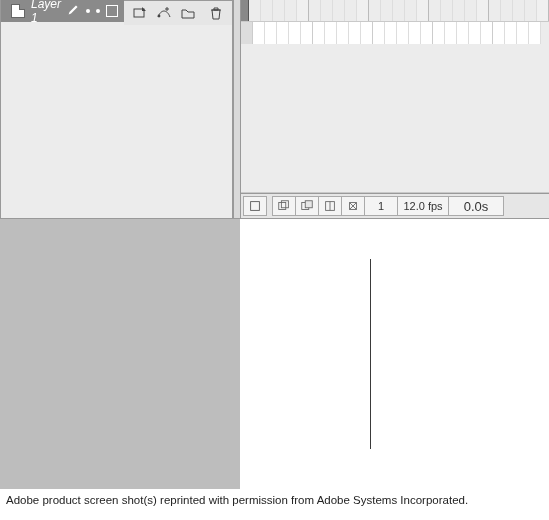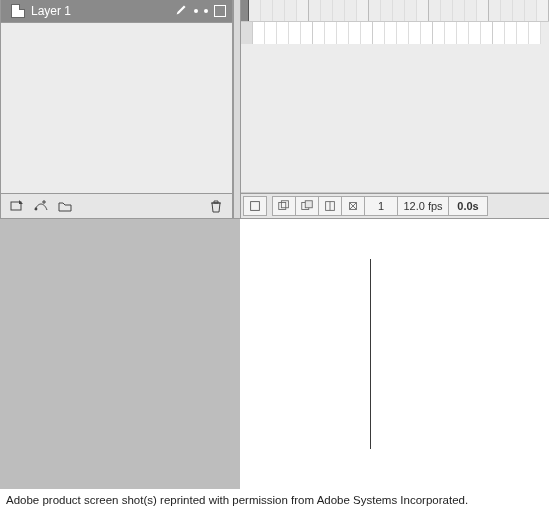--- a/index.html
+++ b/index.html
@@ -16,24 +16,24 @@
     top: 0; left: 0;
     width: 549px;
     height: 219px;
     display: flex;
     background: #ededed;
     border-bottom: 1px solid #999;
   }
   .layers-panel {
     width: 240px;
     display: flex;
-    flex-direction: column;
     background: #ececec;
     border-right: 1px solid #999;
     border-left: 1px solid #999;
+    font-style: italic;
   }
   .layer-row {
     height: 22px;
     background: #8a8a8a;
     display: flex;
     align-items: center;
     padding: 0 6px 0 10px;
     gap: 6px;
     color: #fff;
     font-size: 12px;
@@ -149,21 +149,21 @@
   .timeline-footer .cell {
     height:20px;
     border:1px solid #aaa;
     display:flex;align-items:center;justify-content:center;
     background:#f4f4f4;
     margin-right:-1px;
   }
   .cell.icon { width:24px; }
   .cell.num { width:34px; font-size:11px; color:#333; }
   .cell.fps { width:52px; font-size:11px; color:#333; }
-  .cell.time { width:40px; font-size:11px; color:#333;font-weight:bold; }
+  .cell.time { width:56px; font-size:13px; color:#333; }
   .divider-v {
     width:8px;height:100%;
     background:#d9d9d9;
     border-left:1px solid #999;
     border-right:1px solid #999;
     cursor:col-resize;
   }
 
   .stage-area {
     position:absolute;

